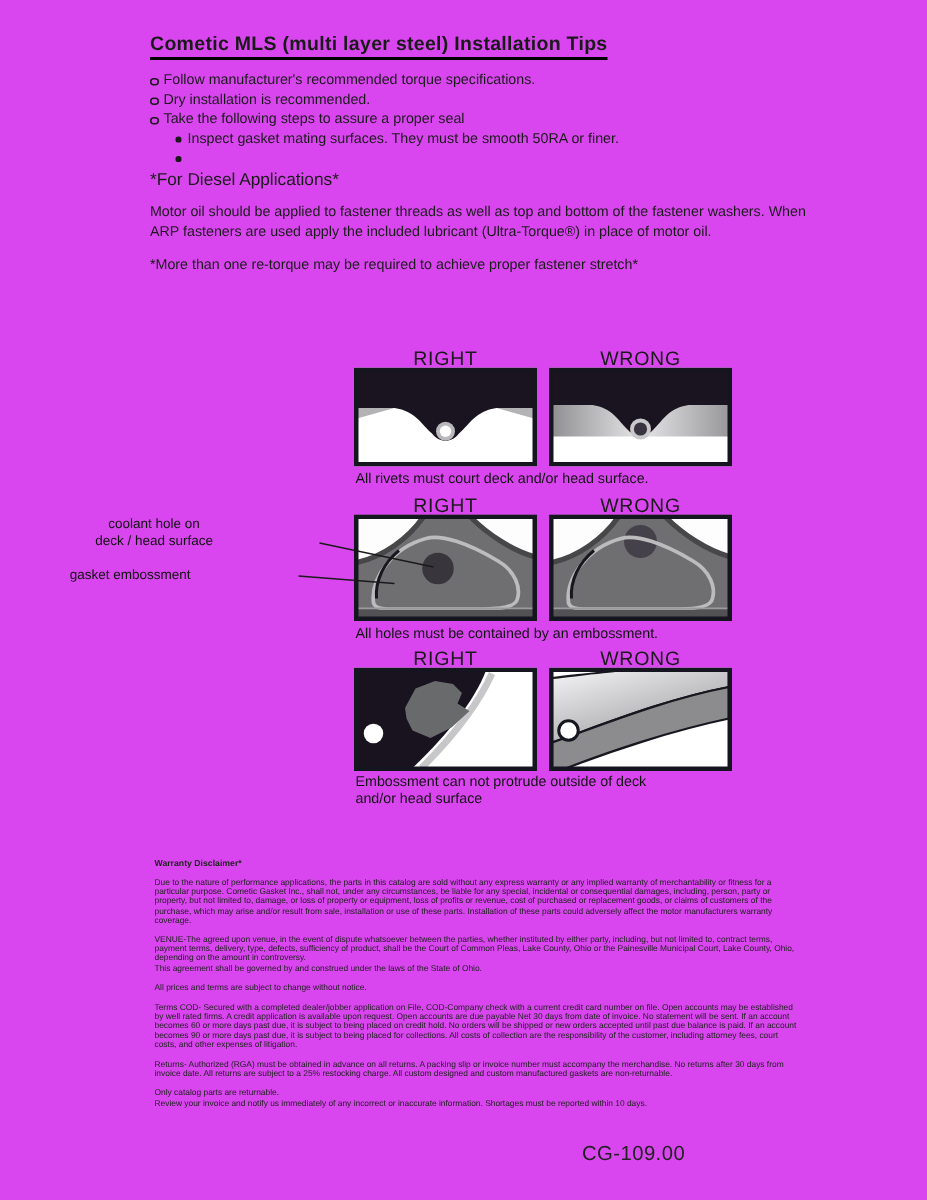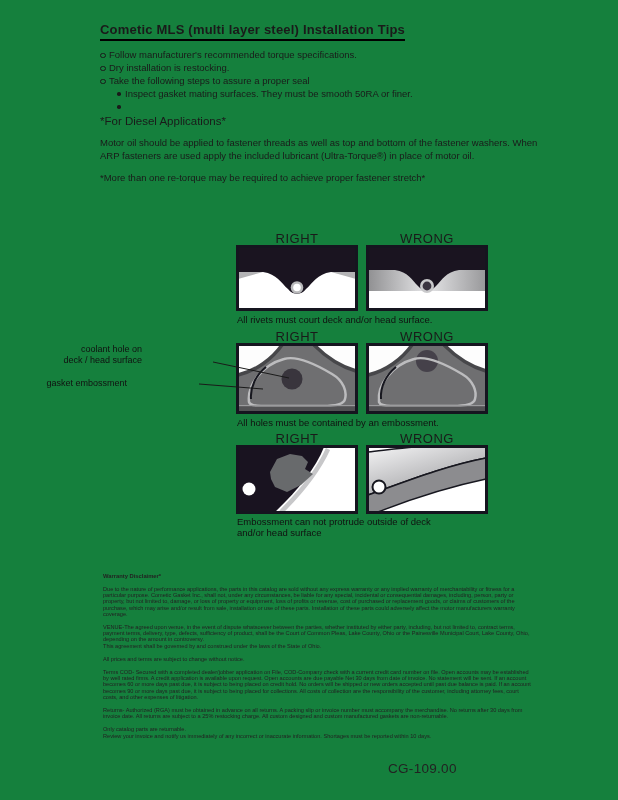--- a/index.html
+++ b/index.html
@@ -1,16 +1,16 @@
 <!DOCTYPE html>
 <html><head>
 <meta charset="utf-8">
 <style>
   html,body{margin:0;padding:0;background:#fff;}
-  .page{position:relative;width:618px;height:800px;background:#15803d;overflow:hidden;
+  .page{position:relative;width:618px;height:800px;background:#d946ef;overflow:hidden;
         font-family:"Liberation Sans",sans-serif;color:#1a1a1a;}
   
   .content{position:absolute;left:100px;top:20px;width:447px;}
   .title{display:inline-block;font-size:13px;font-weight:bold;letter-spacing:.2px;
          border-bottom:2px solid #000;padding-bottom:2px;margin:0;}
   ul{list-style:none;margin:7px 0 0 0;padding:0;}
   li{position:relative;font-size:9.5px;line-height:13px;}
   li.main{padding-left:9px;}
   li.main .marker{position:absolute;left:0;top:4.5px;width:3.5px;height:3.5px;
                   border:1px solid #1a1a1a;border-radius:50%;}
@@ -19,41 +19,41 @@
                  background:#1a1a1a;border-radius:50%;}
   .diesel-heading{font-size:11.5px;font-weight:normal;margin:15px 0 0 0;}
   .para{font-size:9.5px;line-height:13px;margin:9px 0 0 0;}
   
   .diagrams{position:absolute;left:0;top:228px;width:548px;height:312px;}
   .dlabel{position:absolute;width:122px;text-align:center;font-size:13px;
           letter-spacing:.5px;color:#1a1a1a;}
   .dbox{position:absolute;width:122px;}
   .dbox svg{display:block;}
   .caption{position:absolute;left:237px;font-size:9.5px;line-height:11px;color:#111;}
-  .ann{position:absolute;font-size:9px;line-height:11px;text-align:right;color:#111;}
+  .ann{position:absolute;font-size:9px;line-height:11px;text-align:center;color:#111;}
   .leader{position:absolute;left:0;top:0;pointer-events:none;}
   
   .legal{position:absolute;left:103px;top:573px;width:430px;color:#222;}
   .legal h2{font-size:5.8px;margin:0;font-weight:bold;}
   .legal p{font-size:5.6px;line-height:6.2px;margin:7px 0 0 0;}
   .legal p.tight{margin-top:0;}
   
   .page-code{position:absolute;left:388px;top:761px;font-size:13.5px;
              letter-spacing:.3px;color:#222;}
 </style>
 </head>
 <body>
 
 <div class="page">
 
   <div class="content">
     <h1 class="title">Cometic MLS (multi layer steel) Installation Tips</h1>
     <ul>
       <li class="main"><span class="marker"></span><span>Follow manufacturer's recommended torque specifications.</span></li>
-      <li class="main"><span class="marker"></span><span>Dry installation is restocking.</span></li>
+      <li class="main"><span class="marker"></span><span>Dry installation is recommended.</span></li>
       <li class="main"><span class="marker"></span><span>Take the following steps to assure a proper seal</span></li>
       <li class="sub"><span class="marker"></span><span>Inspect gasket mating surfaces.  They must be smooth 50RA or finer.</span></li>
       <li class="sub"><span class="marker"></span></li>
     </ul>
     <h2 class="diesel-heading">*For Diesel Applications*</h2>
     <p class="para">Motor oil should be applied to fastener threads as well as top and bottom of the fastener washers. When ARP fasteners are used apply the included lubricant (Ultra-Torque®) in place of motor oil.</p>
     <p class="para">*More than one re-torque may be required to achieve proper fastener stretch*</p>
   </div>
 
   <div class="diagrams">

